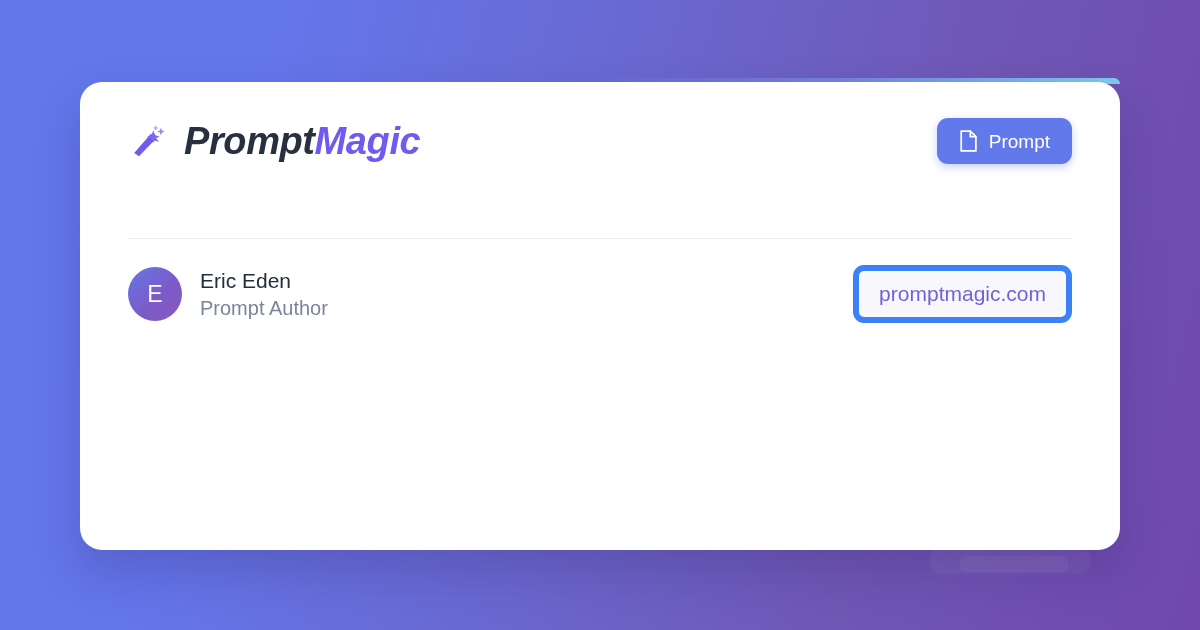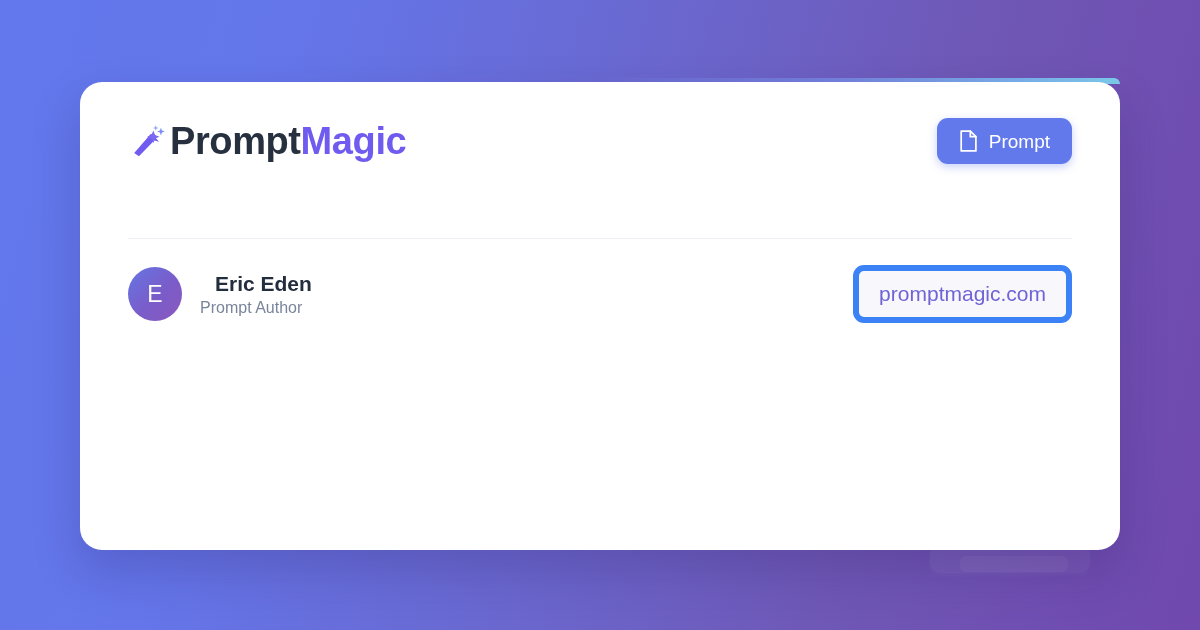--- a/index.html
+++ b/index.html
@@ -80,20 +80,22 @@
   .card-header {
     display: flex;
     align-items: center;
     justify-content: space-between;
     height: 118px;
   }
 
   .brand {
     display: flex;
     align-items: center;
+    gap: 14px;
+    font-style: italic;
   }
   .wand-icon {
     width: 42px;
     height: 42px;
     display: block;
     flex: none;
   }
   .brand-text {
     font-size: 38px;
     font-weight: 700;
@@ -173,26 +175,25 @@
     align-items: center;
     justify-content: center;
     font-size: 23px;
     font-weight: 400;
     flex: none;
   }
   .author-meta { display: flex; flex-direction: column; gap: 4px; }
   .author-name {
     font-size: 21px;
     color: #222d3e;
-    font-weight: 700;
+    font-weight: 400;
     line-height: 1.1;
-    margin-left: 15px;
   }
   .author-role {
-    font-size: 16px;
+    font-size: 20px;
     color: #79859a;
     line-height: 1.1;
   }
 
   .site-badge {
     display: inline-flex;
     align-items: center;
     justify-content: center;
     height: 46px;
     padding: 0 20px;

